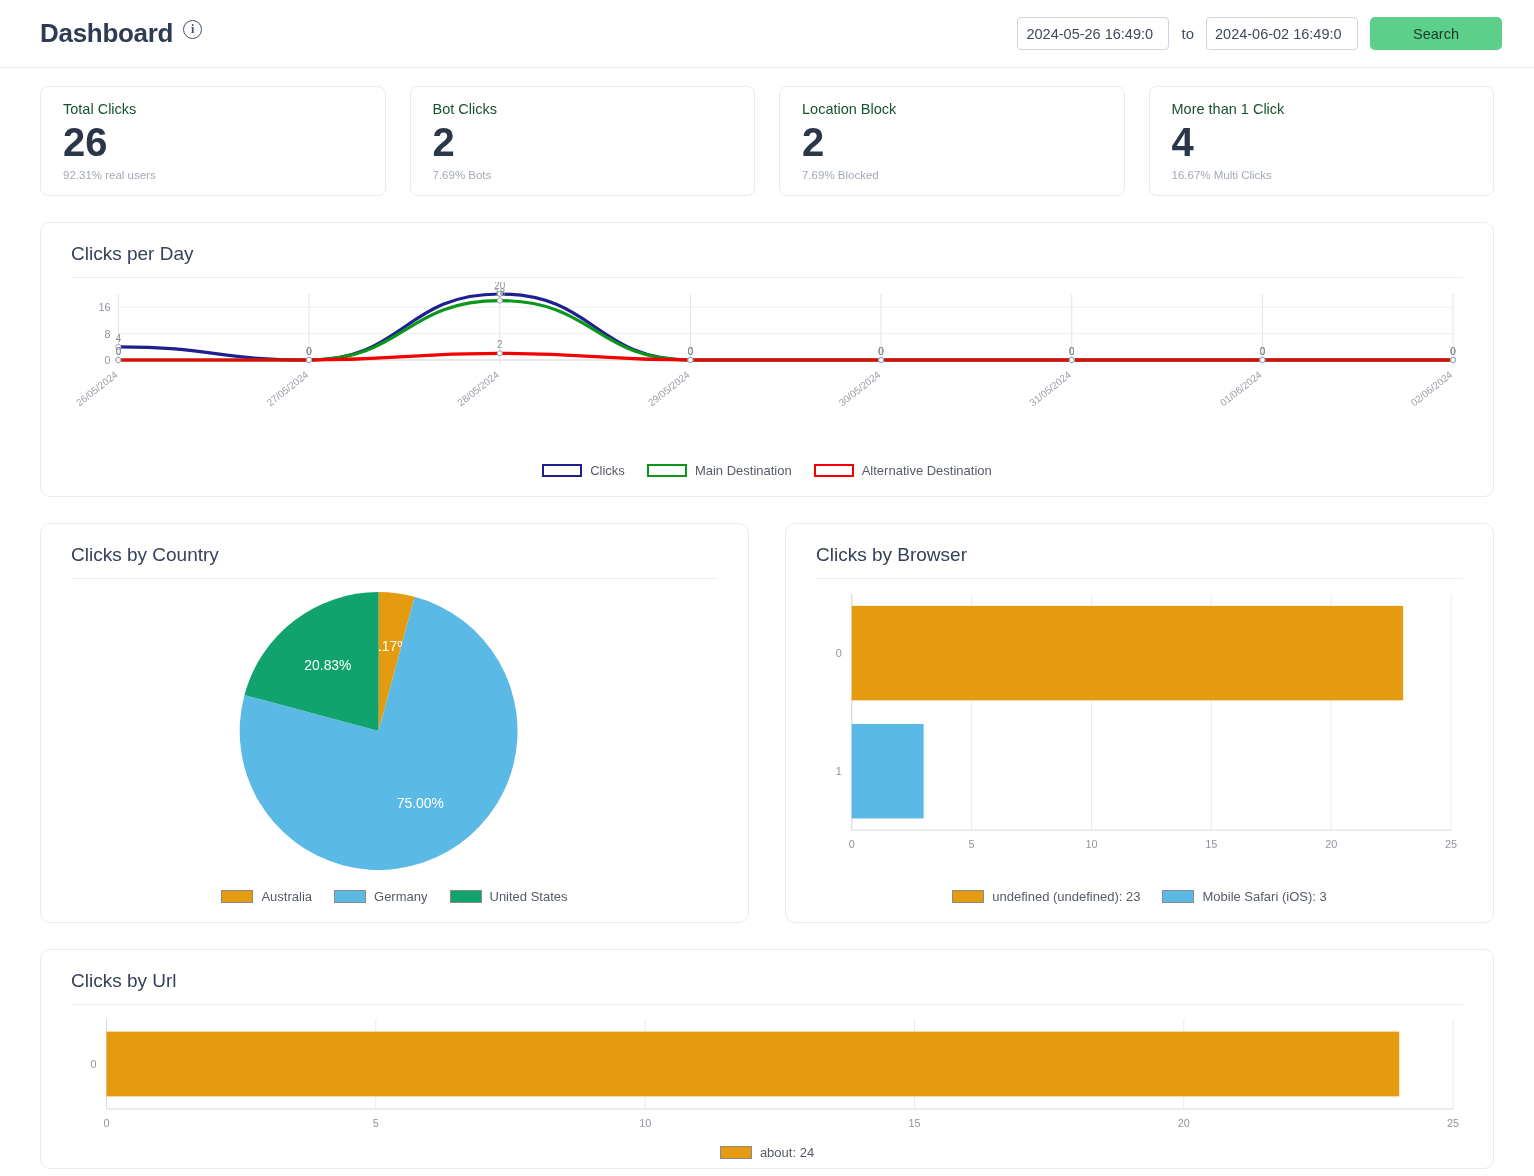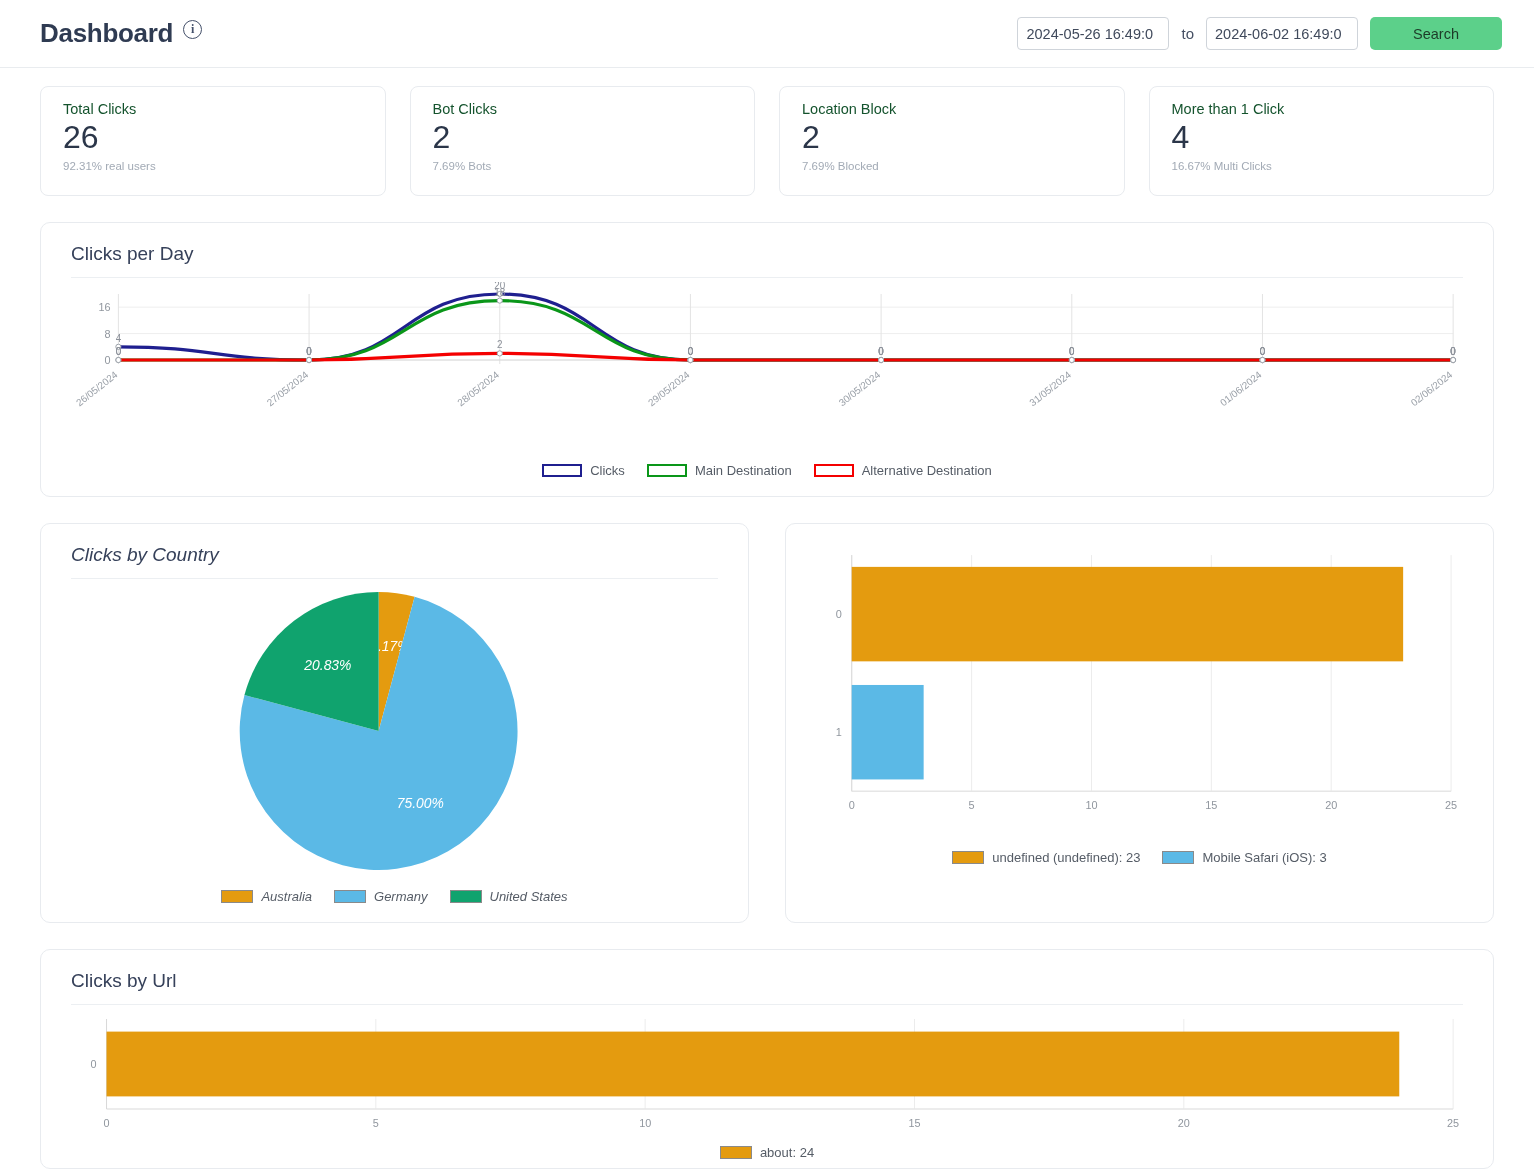--- a/index.html
+++ b/index.html
@@ -71,21 +71,21 @@
   }
   .stat-card {
     flex: 1;
     height: 110px;
     border: 1px solid #e8ebef;
     border-radius: 8px;
     padding: 14px 22px;
     background: #fff;
   }
   .stat-label { font-size: 14.5px; color: #14532d; margin-bottom: 2px; }
-  .stat-value { font-size: 32px; font-weight: normal; color: #2b3649; line-height: 1.18; }
+  .stat-value { font-size: 40px; font-weight: bold; color: #2b3649; line-height: 1.18; }
   .stat-sub { font-size: 11.5px; color: #a2aab5; margin-top: 3px; }
 
   
   .panel {
     border: 1px solid #e8ebef;
     border-radius: 10px;
     background: #fff;
     padding: 20px 30px 18px 30px;
   }
   .panel-title {
@@ -254,21 +254,21 @@
         </div>
         <div class="legend-item">
           <span class="legend-swatch-line" style="border-color: rgb(244, 0, 0);"></span>
           <span class="legend-text">Alternative Destination</span>
         </div>
       </div>
   </div>
 </div>
 
 <div class="section row-panels" style="padding-left:40px;padding-right:40px;">
-  <div class="panel" style="width:712px;font-style:italic;">
+  <div class="panel" style="width:712px;">
     <div class="panel-title">Clicks by Country</div>
     <svg class="chart-svg" id="pie-chart" viewBox="0 0 652 300" height="300">
         <path d="M 310 148 L 310 8 A 140 140 0 0 1 346.2629879439087 12.777976256158865 Z" fill="#e49b0f"></path>
         <text x="321.338685333879" y="66.94377294524656" text-anchor="middle" class="pie-label">4.17%</text>
         <path d="M 310 148 L 346.2629879439087 12.777976256158865 A 140 140 0 1 1 174.77797625615887 111.73701205609134 Z" fill="#5bb9e6"></path>
         <text x="351.9847631642887" y="225.75492878175734" text-anchor="middle" class="pie-label">75.00%</text>
         <path d="M 310 148 L 174.77797625615887 111.73701205609134 A 140 140 0 0 1 310 8 Z" fill="#10a36e"></path>
         <text x="258.8710189441105" y="86.35296483573708" text-anchor="middle" class="pie-label">20.83%</text>
       </svg>
     <div class="legend" id="pie-legend">
@@ -280,20 +280,21 @@
           <span class="legend-swatch-fill" style="background: rgb(91, 185, 230);"></span>
           <span class="legend-text">Germany</span>
         </div>
         <div class="legend-item">
           <span class="legend-swatch-fill" style="background: rgb(16, 163, 110);"></span>
           <span class="legend-text">United States</span>
         </div>
       </div>
   </div>
   <div class="panel" style="width:712px;">
+    <div class="panel-title">Clicks by Browser</div>
     <svg class="chart-svg" id="browser-chart" viewBox="0 0 652 300" height="300">
         <line x1="36" y1="10" x2="36" y2="248" stroke="#ececec" stroke-width="1"></line>
         <text x="36" y="266" text-anchor="middle" class="tick-text">0</text>
         <line x1="156.8" y1="10" x2="156.8" y2="248" stroke="#ececec" stroke-width="1"></line>
         <text x="156.8" y="266" text-anchor="middle" class="tick-text">5</text>
         <line x1="277.6" y1="10" x2="277.6" y2="248" stroke="#ececec" stroke-width="1"></line>
         <text x="277.6" y="266" text-anchor="middle" class="tick-text">10</text>
         <line x1="398.4" y1="10" x2="398.4" y2="248" stroke="#ececec" stroke-width="1"></line>
         <text x="398.4" y="266" text-anchor="middle" class="tick-text">15</text>
         <line x1="519.2" y1="10" x2="519.2" y2="248" stroke="#ececec" stroke-width="1"></line>

